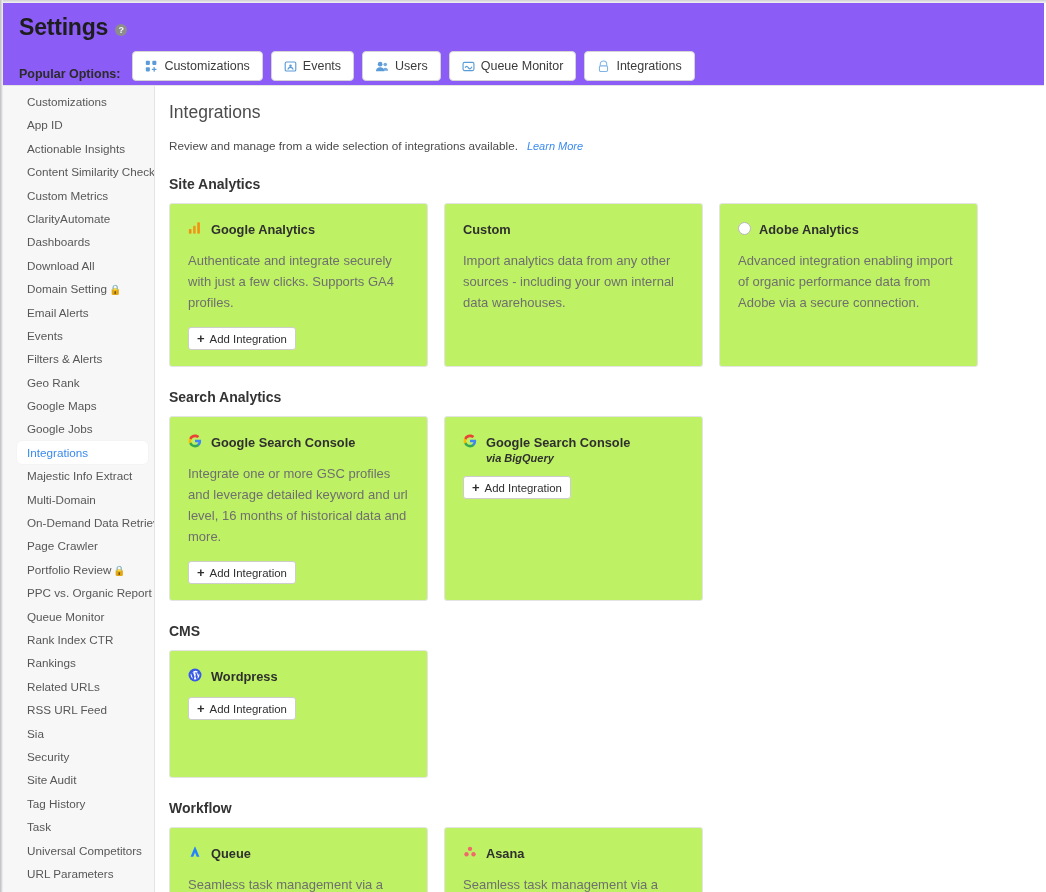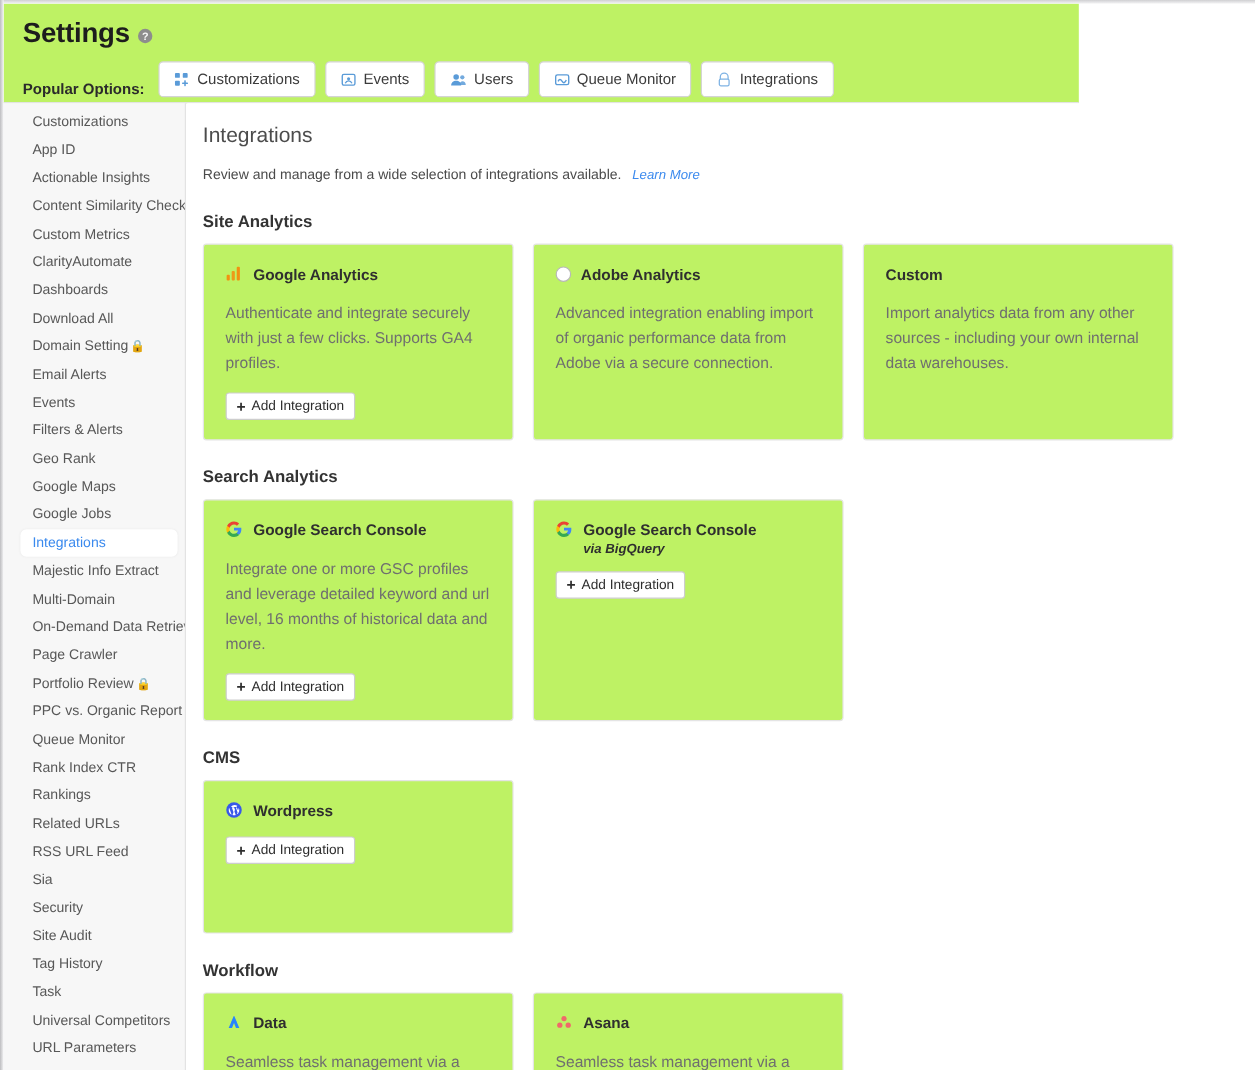--- a/index.html
+++ b/index.html
@@ -23,22 +23,22 @@
   .left-edge {
     position: absolute; top: 0; left: 0;
     width: 3px; height: 892px;
     background: linear-gradient(90deg,#bdbdc0 0%, #dddddf 60%, #f4f4f5 100%);
     z-index: 41;
   }
 
   
   .page-header {
     position: absolute; top: 3px; left: 3px;
-    width: 896px; height: 83px;
-    background: #bef264;
+    width: 1041px; height: 83px;
+    background: #8b5cf6;
     border-bottom: 1px solid #e3e3e3;
   }
   .title-row {
     display: flex; align-items: center; gap: 7px;
     padding: 11px 0 0 16px;
   }
   .page-title {
     font-size: 23px; font-weight: bold; color: #1d1d1d;
     letter-spacing: -0.2px;
   }
@@ -281,30 +281,30 @@
                 <rect x="10.6" y="1.5" width="3" height="13" rx="1" fill="#f29111"></rect>
               </svg>
             </span>
             <div><span class="card-name">Google Analytics</span></div>
           </div><div class="card-desc">Authenticate and integrate securely with just a few clicks. Supports GA4 profiles.</div><button class="add-btn">
             <span class="plus">+</span>
             <span>Add Integration</span>
           </button></div>
         <div class="card">
           <div class="card-head">
+            <div><span class="card-name">Custom</span></div>
+          </div>
+          <div class="card-desc">Import analytics data from any other sources - including your own internal data warehouses.</div>
+        </div>
+        <div class="card">
+          <div class="card-head">
             <div class="ph-circle"></div>
             <div><span class="card-name">Adobe Analytics</span></div>
           </div>
           <div class="card-desc">Advanced integration enabling import of organic performance data from Adobe via a secure connection.</div>
-        </div>
-        <div class="card">
-          <div class="card-head">
-            <div><span class="card-name">Custom</span></div>
-          </div>
-          <div class="card-desc">Import analytics data from any other sources - including your own internal data warehouses.</div>
         </div>
       </div>
       <div class="section-title">Search Analytics</div>
       <div class="card-row">
         <div class="card tall"><div class="card-head">
             <span class="icon-slot">
               <svg width="14" height="14" viewBox="0 0 48 48">
                 <path fill="#4285F4" d="M45 24c0-1.6-.15-3.1-.4-4.5H24v8.5h11.8c-.5 2.8-2 5.1-4.4 6.7v5.5h7.1C42.6 36.3 45 30.7 45 24z"></path>
                 <path fill="#34A853" d="M24 46c6 0 11-2 14.6-5.4l-7.1-5.5c-2 1.3-4.5 2.1-7.5 2.1-5.8 0-10.6-3.9-12.4-9.1H4.3v5.7C7.9 41.1 15.4 46 24 46z"></path>
                 <path fill="#FBBC05" d="M11.6 28.1c-.5-1.3-.7-2.7-.7-4.1s.3-2.8.7-4.1v-5.7H4.3C2.8 17.2 2 20.5 2 24s.8 6.8 2.3 9.8l7.3-5.7z"></path>
@@ -349,21 +349,21 @@
       <div class="section-title">Workflow</div>
       <div class="card-row">
         <div class="card">
           <div class="card-head">
             <span class="icon-slot">
               <svg width="14" height="14" viewBox="0 0 16 16">
                 <path fill="#2684ff" d="M8 1.6 13.1 13.4H9.9L8 8.6 6.1 13.4H2.9z"></path>
                 <path fill="#2684ff" opacity="0.55" d="M8 1.6l2.9 6.8H5.1z"></path>
               </svg>
             </span>
-            <div><span class="card-name">Data</span></div>
+            <div><span class="card-name">Queue</span></div>
           </div>
           <div class="card-desc">Seamless task management via a powerful 2-way synch that keeps statuses and comments synched between seoClarity and Jira.</div>
         </div>
         <div class="card">
           <div class="card-head">
             <span class="icon-slot">
               <svg width="14" height="14" viewBox="0 0 16 16" fill="#f06a6a">
                 <circle cx="8" cy="4.4" r="2.5"></circle>
                 <circle cx="4" cy="10.6" r="2.5"></circle>
                 <circle cx="12" cy="10.6" r="2.5"></circle>

